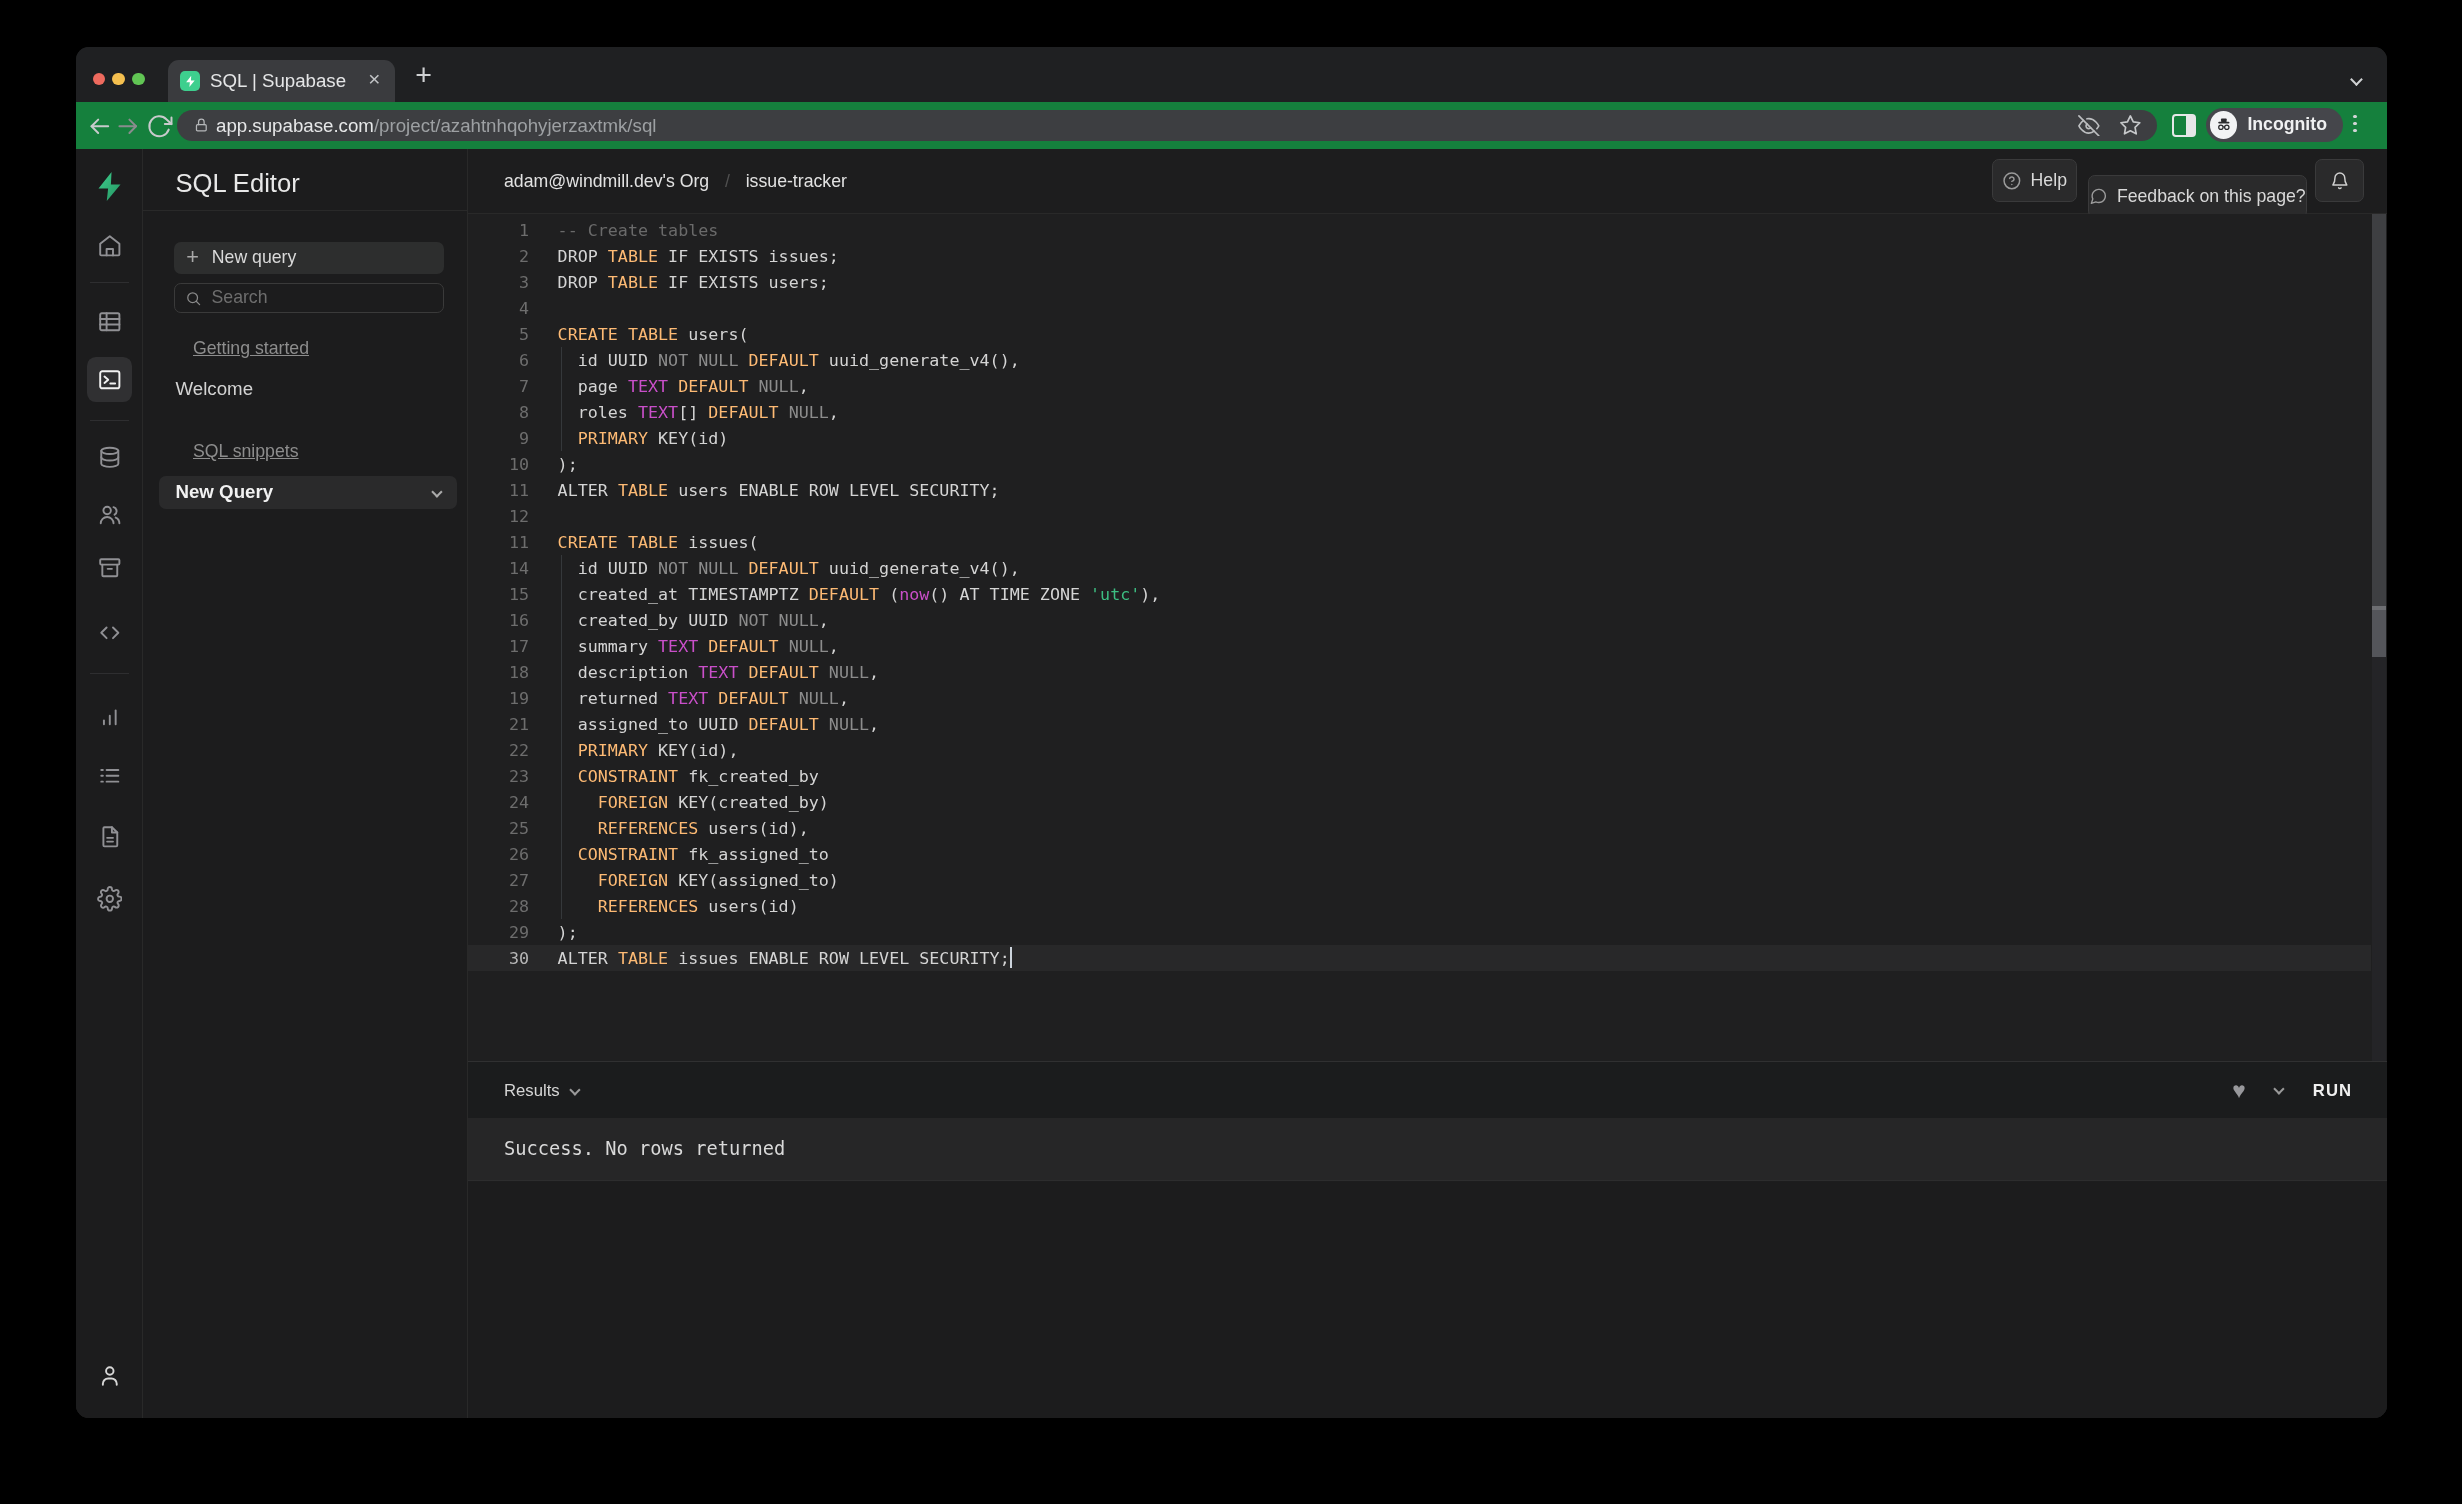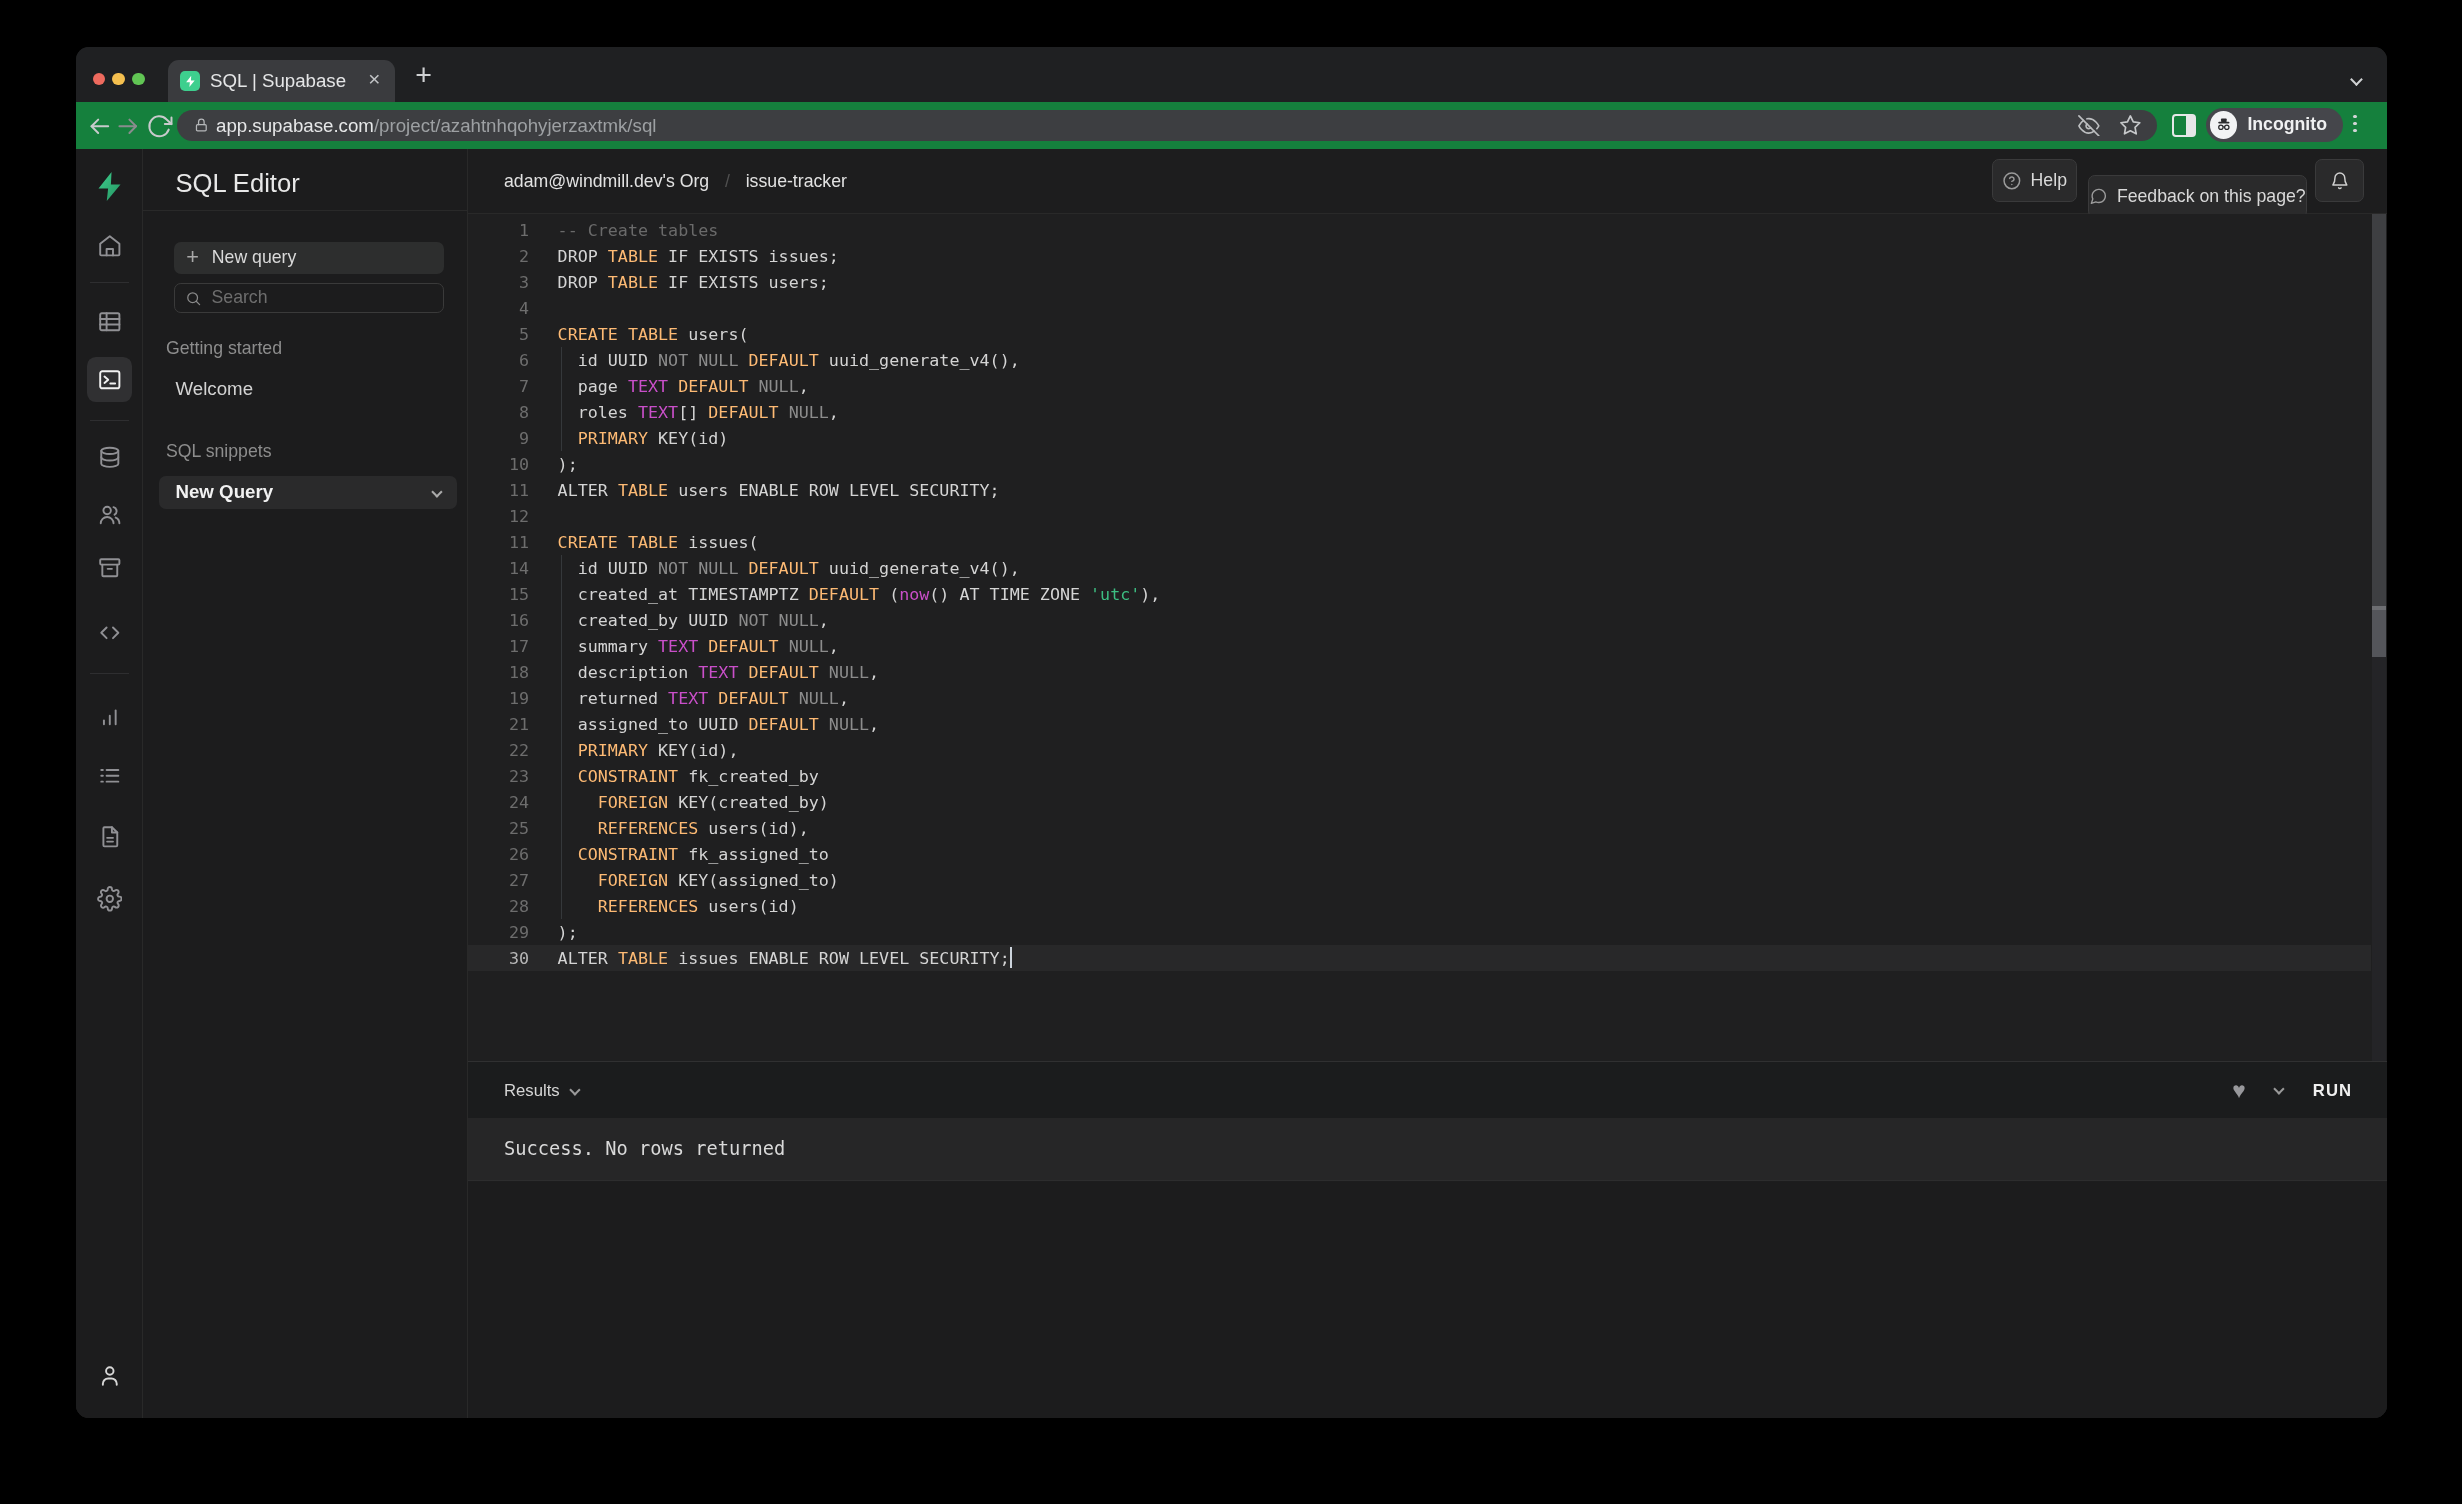--- a/index.html
+++ b/index.html
@@ -65,21 +65,21 @@
   .sb-title { position:absolute; left:32.5px; top:19.7px; font-size:25.6px; font-weight:500; color:#e8e8e8; }
   .sb-div { position:absolute; left:0; right:0; top:61px; height:1px; background:#292929; }
   .btn-newquery { position:absolute; left:30.5px; top:93px; width:270px; height:31.5px; background:#2d2e2e;
                   border-radius:6.9px; display:flex; align-items:center; font-size:17.7px; color:#dadada; }
   .btn-newquery .plus { margin:0 12.8px 2px 12.8px; font-size:21.7px; font-weight:300; color:#a9a9a9; }
   .sb-search { position:absolute; left:30.5px; top:134px; width:270px; height:29.6px;
                border:1px solid #3a3a3a; border-radius:6.9px; }
   .sb-search .mag { position:absolute; left:10.8px; top:5.9px; }
   .sb-search .ph { position:absolute; left:37px; line-height:27.6px; font-size:17.7px; color:#6e6e6e; }
   .sb-sections { position:absolute; left:0; right:0; top:187px; }
-  .section-label { margin-left:23px; height:25.6px; line-height:25.6px; font-size:17.7px; color:#8d8d8d; }
+  .section-label { margin-left:50px; height:25.6px; line-height:25.6px; font-size:17.7px; color:#8d8d8d;text-decoration:underline; }
   .section-label.gap { margin-top:33px; }
   .side-item { margin:11.8px 9.9px 0 15.8px; height:32.5px; line-height:32.5px; padding-left:16.7px;
                border-radius:6.9px; font-size:18.7px; color:#d3d3d3; position:relative; }
   .side-item.selected { background:#2a2a2b; color:#f2f2f2; font-weight:700; }
   .side-item .ichev { position:absolute; right:15.8px; top:11.8px; width:7.9px; height:7.9px;
                       border-right:2px solid #ababab; border-bottom:2px solid #ababab; transform:rotate(45deg); }
 
   .content { position:absolute; left:392px; top:0; right:0; bottom:0; }
   .c-header { position:absolute; left:0; right:0; top:0; height:65px; border-bottom:1px solid #292929; }
   .crumb { position:absolute; left:36px; top:0; line-height:65px; font-size:17.7px; color:#e2e2e2; }

